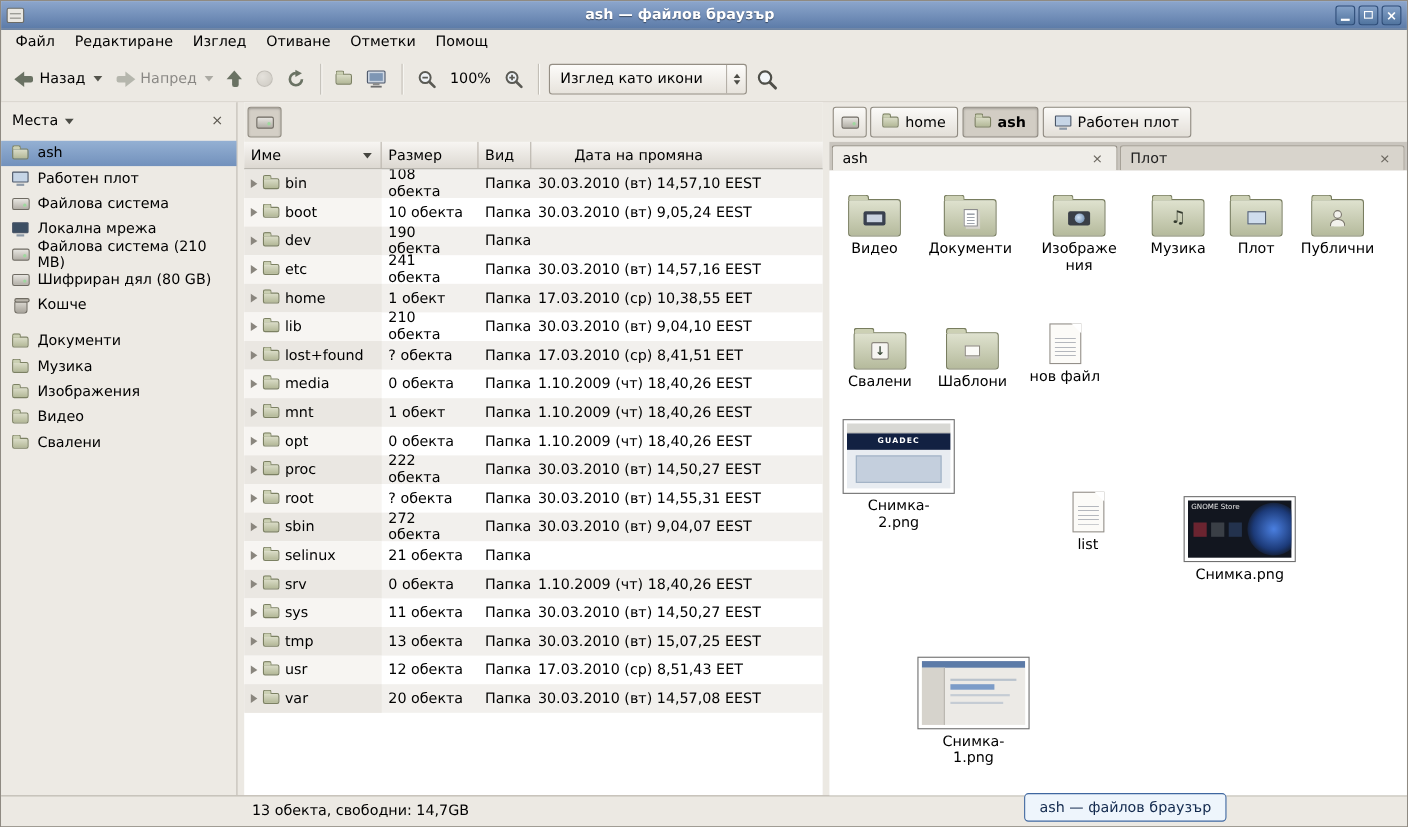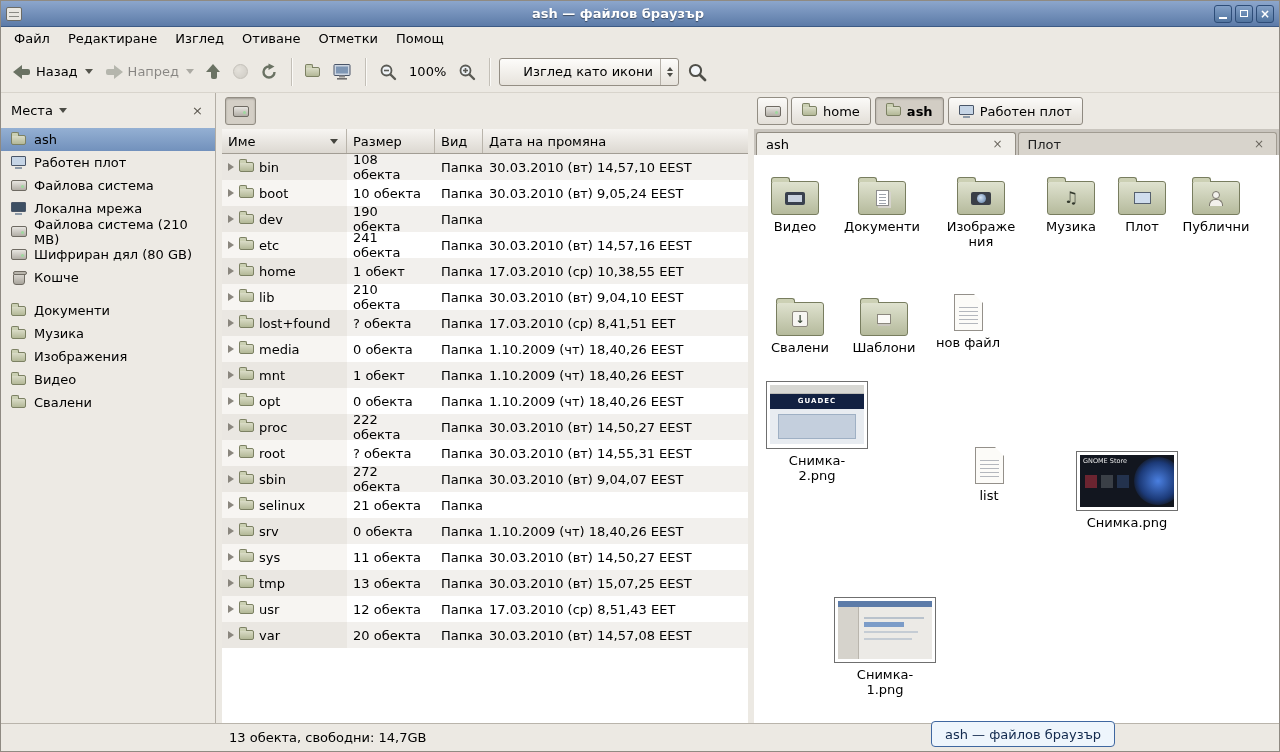--- a/index.html
+++ b/index.html
@@ -32,21 +32,21 @@
   .chev { width:0; height:0; border-left:4px solid transparent; border-right:4px solid transparent; border-top:5px solid #54544c; margin-left:2px; }
   .arr { width:18px; height:14px; position:relative; flex:none; }
   .arr-left::before { content:""; position:absolute; left:0; top:0; border-top:7px solid transparent; border-bottom:7px solid transparent; border-right:9px solid #6a7263; }
   .arr-left::after  { content:""; position:absolute; left:8px; top:4px; width:9px; height:6px; background:#6a7263; border-radius:0 2px 2px 0; }
   .arr-right::before{ content:""; position:absolute; right:0; top:0; border-top:7px solid transparent; border-bottom:7px solid transparent; border-left:9px solid #6a7263; }
   .arr-right::after { content:""; position:absolute; right:8px; top:4px; width:9px; height:6px; background:#6a7263; border-radius:2px 0 0 2px; }
   .arr-up { width:15px; height:16px; }
   .arr-up::before { content:""; position:absolute; left:0; top:0; border-left:7.5px solid transparent; border-right:7.5px solid transparent; border-bottom:8px solid #6a7263; }
   .arr-up::after  { content:""; position:absolute; left:4.5px; top:7px; width:6px; height:8px; background:#6a7263; border-radius:0 0 2px 2px; }
   .stop-ic { width:15px; height:15px; border-radius:50%; background:radial-gradient(circle at 35% 35%, #dcd9d2, #a5a199); border:1px solid #8a867e; }
-  .combo { height:28px; min-width:180px; border:1px solid #948e84; border-radius:3px; background:linear-gradient(#fdfcfa,#e7e3dc); display:flex; align-items:center; padding-left:23px; margin:0 2px; }
+  .combo { height:28px; min-width:180px; border:1px solid #948e84; border-radius:3px; background:linear-gradient(#fdfcfa,#e7e3dc); display:flex; align-items:center; padding-left:9px; margin:0 2px; }
   .combo .spin { display:flex; flex-direction:column; gap:2px; margin-left:auto; padding:0 5px 0 6px; border-left:1px solid #b5b0a8; height:100%; justify-content:center; }
   .combo .spin .up { width:0; height:0; border-left:3.5px solid transparent; border-right:3.5px solid transparent; border-bottom:4.5px solid #4c4c46; }
   .combo .spin .dn { width:0; height:0; border-left:3.5px solid transparent; border-right:3.5px solid transparent; border-top:4.5px solid #4c4c46; }
 
   
   .main { flex:1; display:flex; min-height:0;justify-content:center; }
   .splitter { width:6px; background:#ece9e3; flex:none; }
 
   
   .sidebar { width:215px; background:#edeae4; border-right:1px solid #b3aea5; display:flex; flex-direction:column; flex:none; }
@@ -75,21 +75,21 @@
   
   .tree-pane { width:526px; background:#fff; display:flex; flex-direction:column; flex:none; }
   .pane-top { height:36px; background:#ece9e3; display:flex; align-items:center; padding:0 3px; flex:none; }
   .mini-btn { width:31px; height:28px; border:1px solid #928d83; border-radius:3px; background:linear-gradient(#fbfaf8,#e3dfd8); display:flex; align-items:center; justify-content:center; margin-right:3px; }
   .mini-btn.pressed { background:#d4cfc6; box-shadow:inset 0 1px 2px rgba(0,0,0,.25); }
   .thead { height:25px; display:flex; background:linear-gradient(#f7f5f2,#dcd8d1); border-bottom:1px solid #a29d94; flex:none; }
   .th { padding:4px 6px; border-right:1px solid #b9b4ab; display:flex; align-items:center; }
   .th-name { width:125px; }
   .th-size { width:88px; }
   .th-type { width:48px; }
-  .th-date { flex:1; border-right:none; }
+  .th-date { flex:1; border-right:none;margin-left:33px; }
   .sort { width:0; height:0; border-left:4px solid transparent; border-right:4px solid transparent; border-top:5px solid #45453f; margin-left:auto; margin-right:2px; }
   .tbody { flex:1; overflow:hidden; }
   .trow { height:26px; display:flex; align-items:stretch; }
   .trow:nth-of-type(odd) { background:#f2f0ed; }
   .trow:nth-of-type(odd) .c-name { background:#eae7e2; }
   .trow:nth-of-type(even) .c-name { background:#f7f5f2; }
   .cell { display:flex; align-items:center; padding:0 6px; }
   .c-name { width:125px; padding:0 2px 0 3px; gap:5px; }
   .c-size { width:88px; }
   .c-type { width:48px; }

